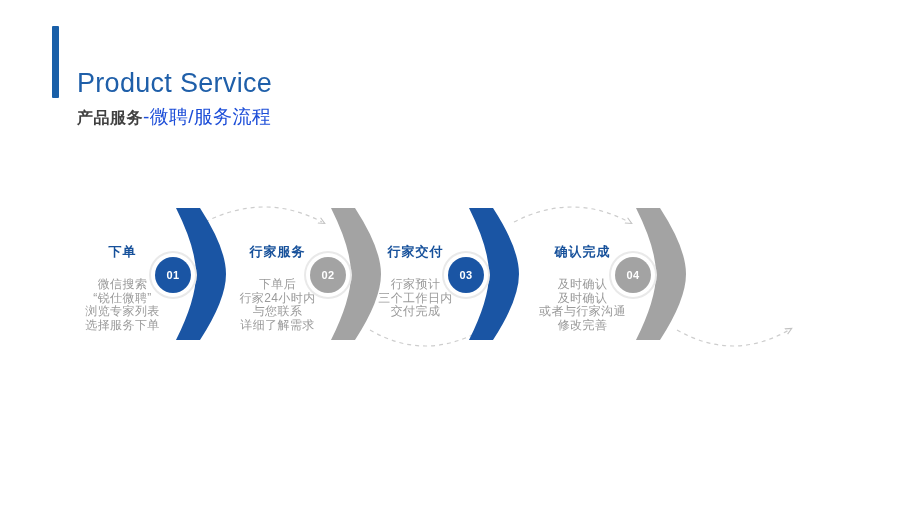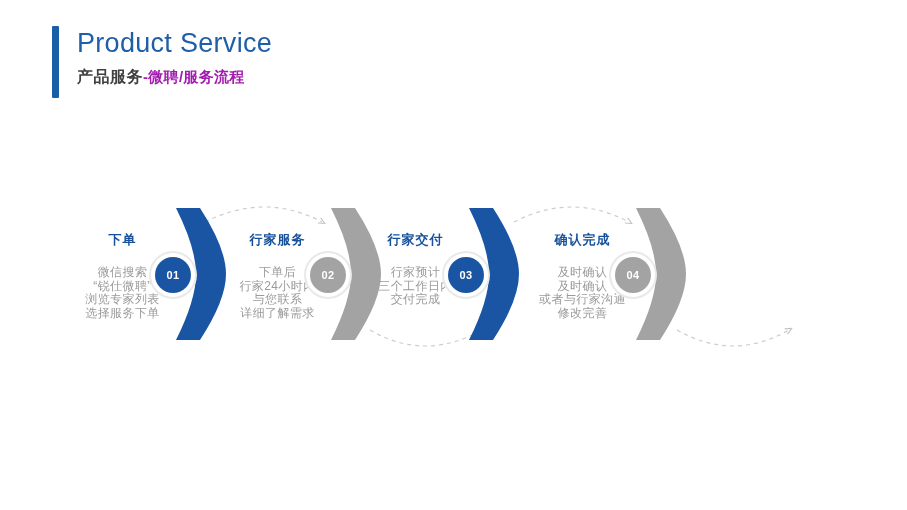--- a/index.html
+++ b/index.html
@@ -29,20 +29,21 @@
     height: 72px;
     background: #195FA8;
     border-radius: 1px;
     flex: 0 0 auto;
   }
   #header-text {
     margin-left: 18px;
     display: flex;
     flex-direction: column;
     justify-content: flex-start;
+    margin-top: 40px;
   }
   #title-en {
     font-size: 27px;
     color: #1F5FA9;
     letter-spacing: 0.3px;
     line-height: 34px;
     font-weight: 400;
     white-space: nowrap;
   }
   #subtitle-row {
@@ -50,23 +51,23 @@
     line-height: 20px;
     white-space: nowrap;
   }
   #subtitle-main {
     font-size: 16px;
     font-weight: bold;
     color: #404040;
     letter-spacing: 0.5px;
   }
   #subtitle-sub {
-    font-size: 15px;
-    font-weight: 700;
-    color: #a21caf;
+    font-size: 19px;
+    font-weight: 400;
+    color: #1d4ed8;
     letter-spacing: 0.3px;
   }
 
   
   #flow {
     position: absolute;
     left: 0;
     top: 0;
     width: 907px;
     height: 510px;
@@ -91,21 +92,21 @@
     left: 0;
     top: 0;
     width: 105px;
     text-align: center;
   }
   .step-title {
     font-size: 13px;
     font-weight: bold;
     letter-spacing: 1px;
     line-height: 16px;
-    margin-top: 32px;
+    margin-top: 44px;
     white-space: nowrap;
   }
   .step.blue .step-title { color: #17519B; }
   .step.gray .step-title { color: #17519B; }
 
   .step-lines {
     margin-top: 18px;
     font-size: 12px;
     line-height: 13.5px;
     color: #9a9a9a;

